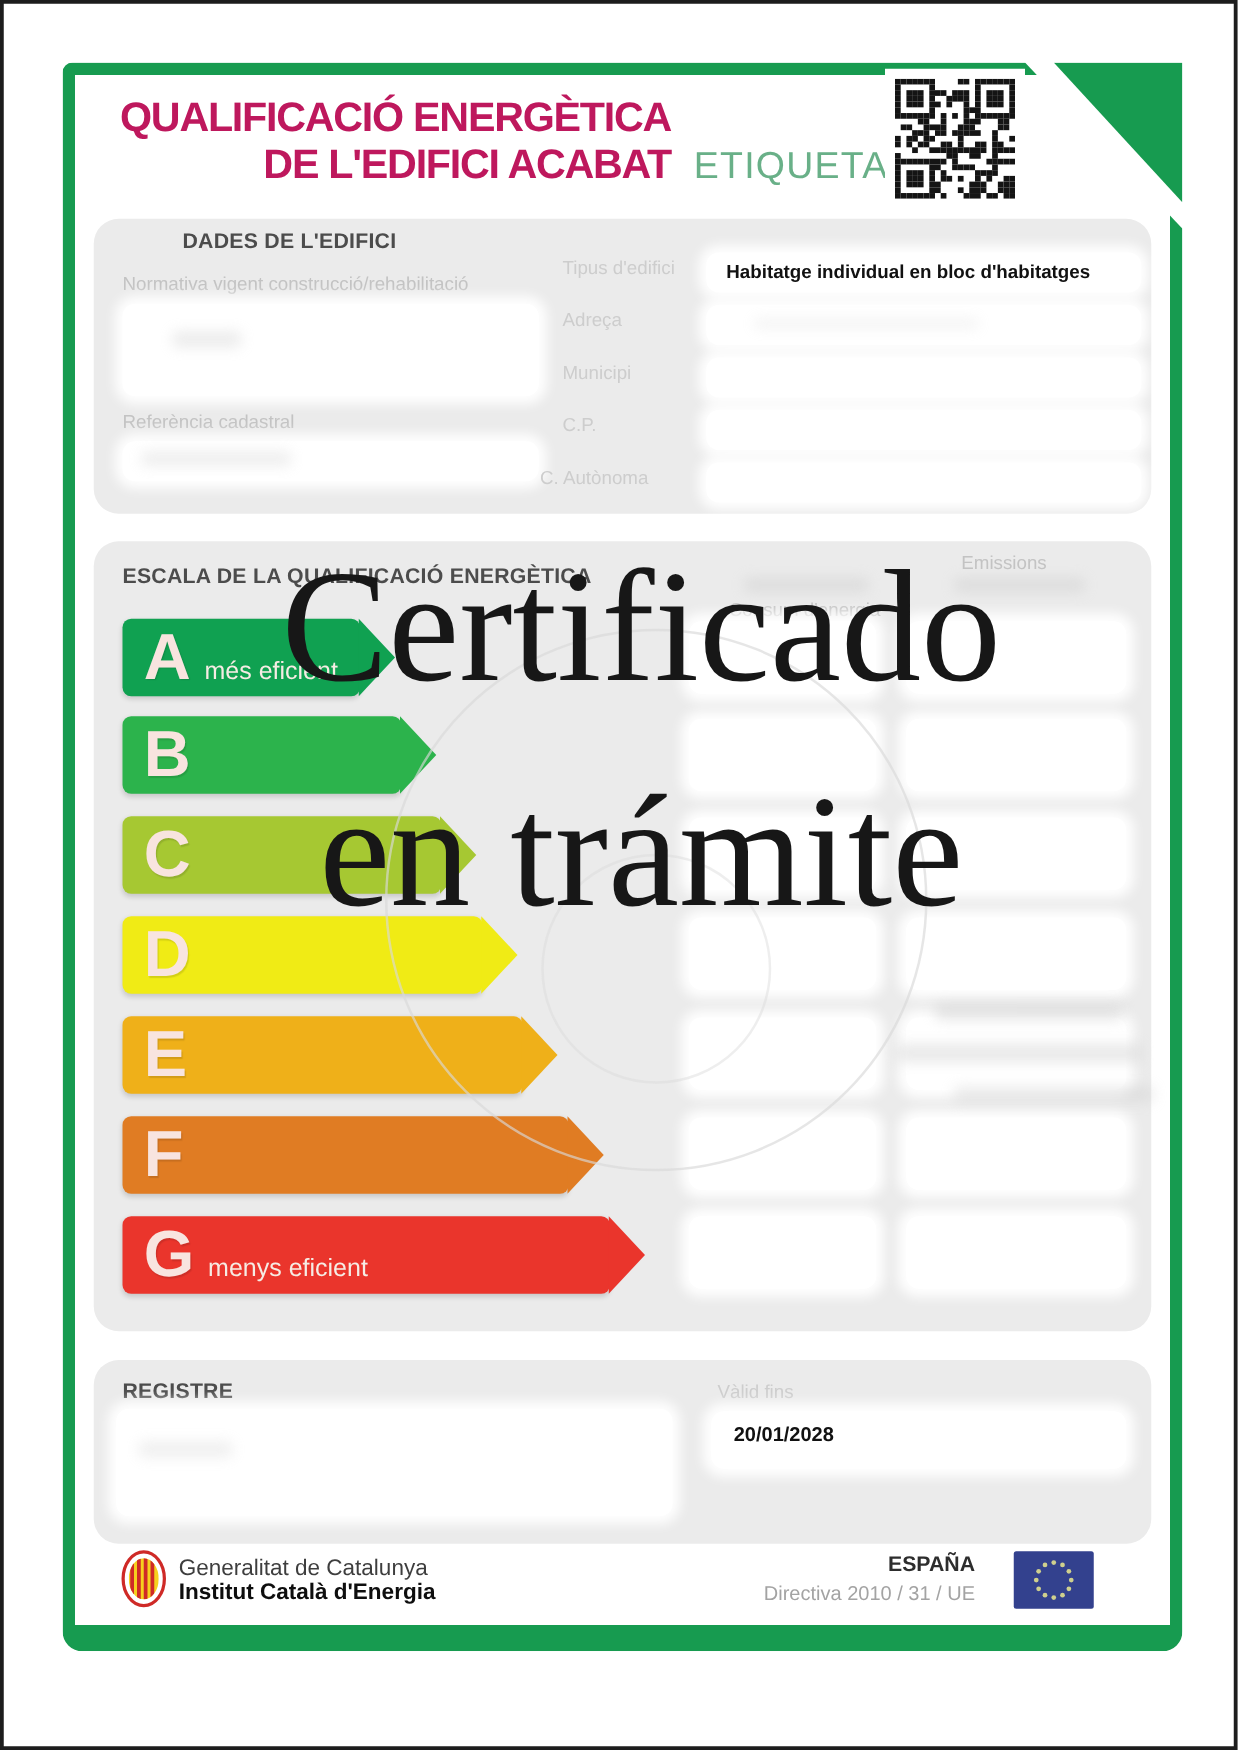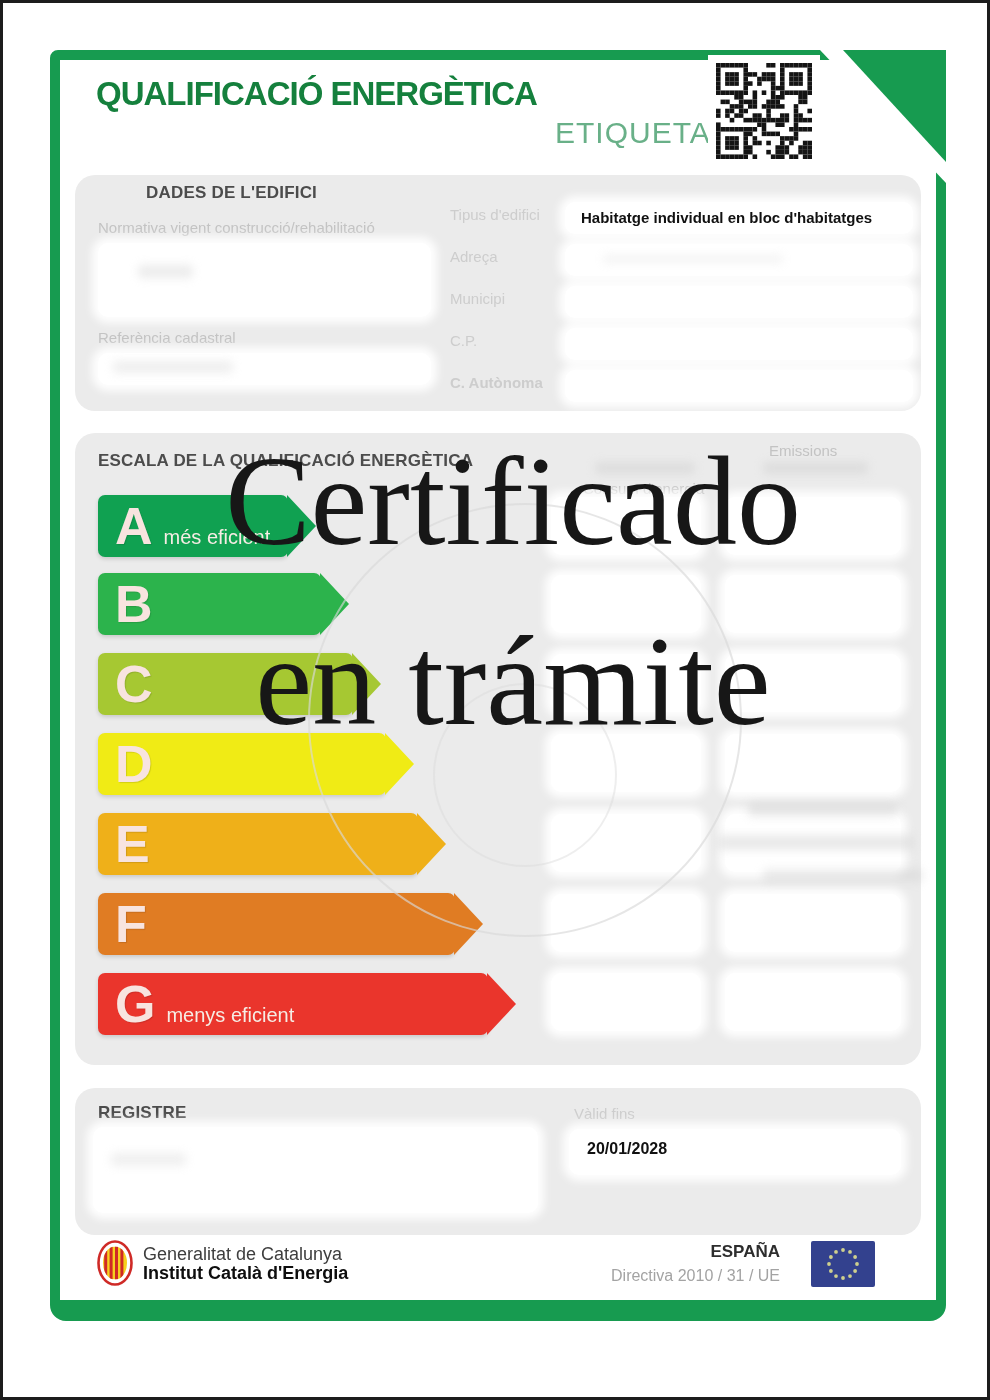--- a/index.html
+++ b/index.html
@@ -14,21 +14,21 @@
     box-sizing:border-box;
     border:10px solid #179b50;border-bottom-width:21px;
     border-radius:8px 0 16px 16px;
     clip-path:polygon(0 0,770px 0,100% 133px,100% 100%,0 100%);
   }
   .corner-triangle{
     position:absolute;left:840px;top:47px;width:103px;height:112px;
     background:#179b50;clip-path:polygon(0 0,100% 0,100% 100%);
   }
   
-  .title{position:absolute;left:93px;top:72px;color:#15803d;font-weight:bold;
+  .title{position:absolute;left:93px;top:72px;color:#be185d;font-weight:bold;
     font-size:33px;line-height:37px;letter-spacing:-1px;text-align:right;}
   .etiqueta{position:absolute;left:552px;top:113px;color:#69b088;font-size:30px;
     letter-spacing:1px;font-weight:400;}
   .qr-wrap{position:absolute;left:705px;top:52px;width:112px;height:112px;background:#fff;}
   .qr-wrap svg{position:absolute;left:8px;top:8px;}
   
   .panel{position:absolute;left:72px;width:846px;background:#ebebeb;border-radius:20px;}
   .panel-dades{top:172px;height:236px;}
   .panel-escala{top:430px;height:632px;}
   .panel-registre{top:1085px;height:147px;}
@@ -64,20 +64,21 @@
 </head>
 <body>
 
 <div class="page">
 
   <div class="frame"></div>
   <div class="corner-triangle"></div>
 
   <div class="title">
     <div>QUALIFICACIÓ ENERGÈTICA</div>
+    <div>DE L'EDIFICI ACABAT</div>
   </div>
   <div class="etiqueta">ETIQUETA</div>
   <div class="qr-wrap">
     <svg id="qr" width="96" height="96">
         <rect x="0.00" y="0.00" width="4.57" height="4.57" fill="#141414"></rect>
         <rect x="4.57" y="0.00" width="4.57" height="4.57" fill="#141414"></rect>
         <rect x="9.14" y="0.00" width="4.57" height="4.57" fill="#141414"></rect>
         <rect x="13.71" y="0.00" width="4.57" height="4.57" fill="#141414"></rect>
         <rect x="18.29" y="0.00" width="4.57" height="4.57" fill="#141414"></rect>
         <rect x="22.86" y="0.00" width="4.57" height="4.57" fill="#141414"></rect>
@@ -323,21 +324,21 @@
   <div class="smudge" style="left:135px;top:262px;width:55px;height:13px;opacity:.35;"></div>
 
   <div class="field-label" style="left:95px;top:326px;text-align:center;">Referència cadastral</div>
   <div class="wbox" style="left:95px;top:350px;width:333px;height:32px;"></div>
   <div class="smudge" style="left:110px;top:358px;width:120px;height:12px;opacity:.3;"></div>
 
   <div class="field-label dim" style="left:447px;top:203px;">Tipus d'edifici</div>
   <div class="field-label dim" style="left:447px;top:245px;">Adreça</div>
   <div class="field-label dim" style="left:447px;top:287px;">Municipi</div>
   <div class="field-label dim" style="left:447px;top:329px;">C.P.</div>
-  <div class="field-label dim" style="left:447px;top:371px;font-weight:bold;">C. Autònoma</div>
+  <div class="field-label dim" style="left:429px;top:371px;">C. Autònoma</div>
 
   <div class="wbox" style="left:562px;top:199px;width:348px;height:32px;"></div>
   <div class="wbox" style="left:562px;top:241px;width:348px;height:32px;"></div>
   <div class="wbox" style="left:562px;top:283px;width:348px;height:32px;"></div>
   <div class="wbox" style="left:562px;top:325px;width:348px;height:32px;"></div>
   <div class="wbox" style="left:562px;top:367px;width:348px;height:32px;"></div>
   <div class="wbox-value" style="left:578px;top:206px;">Habitatge individual en bloc d'habitatges</div>
   <div class="smudge" style="left:600px;top:252px;width:180px;height:8px;opacity:.22;"></div>
 
   <div class="panel panel-escala"></div>

